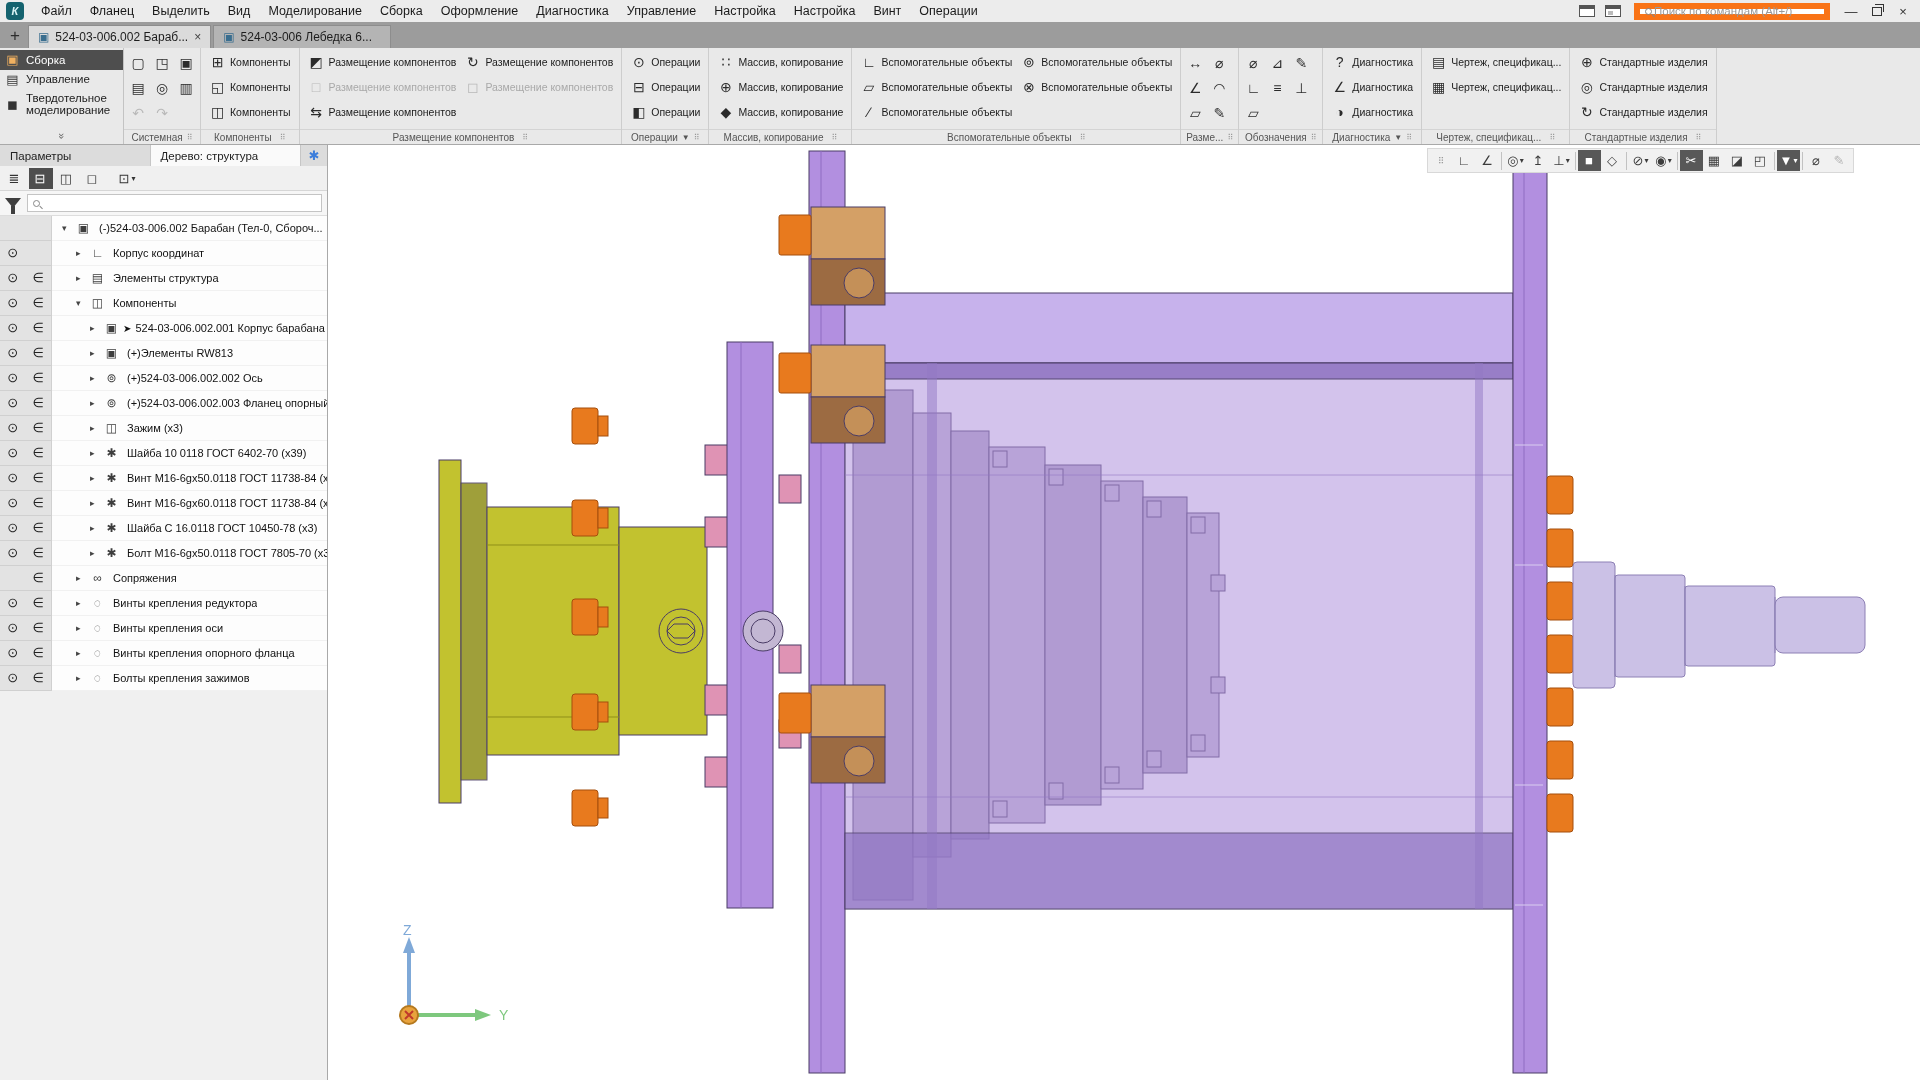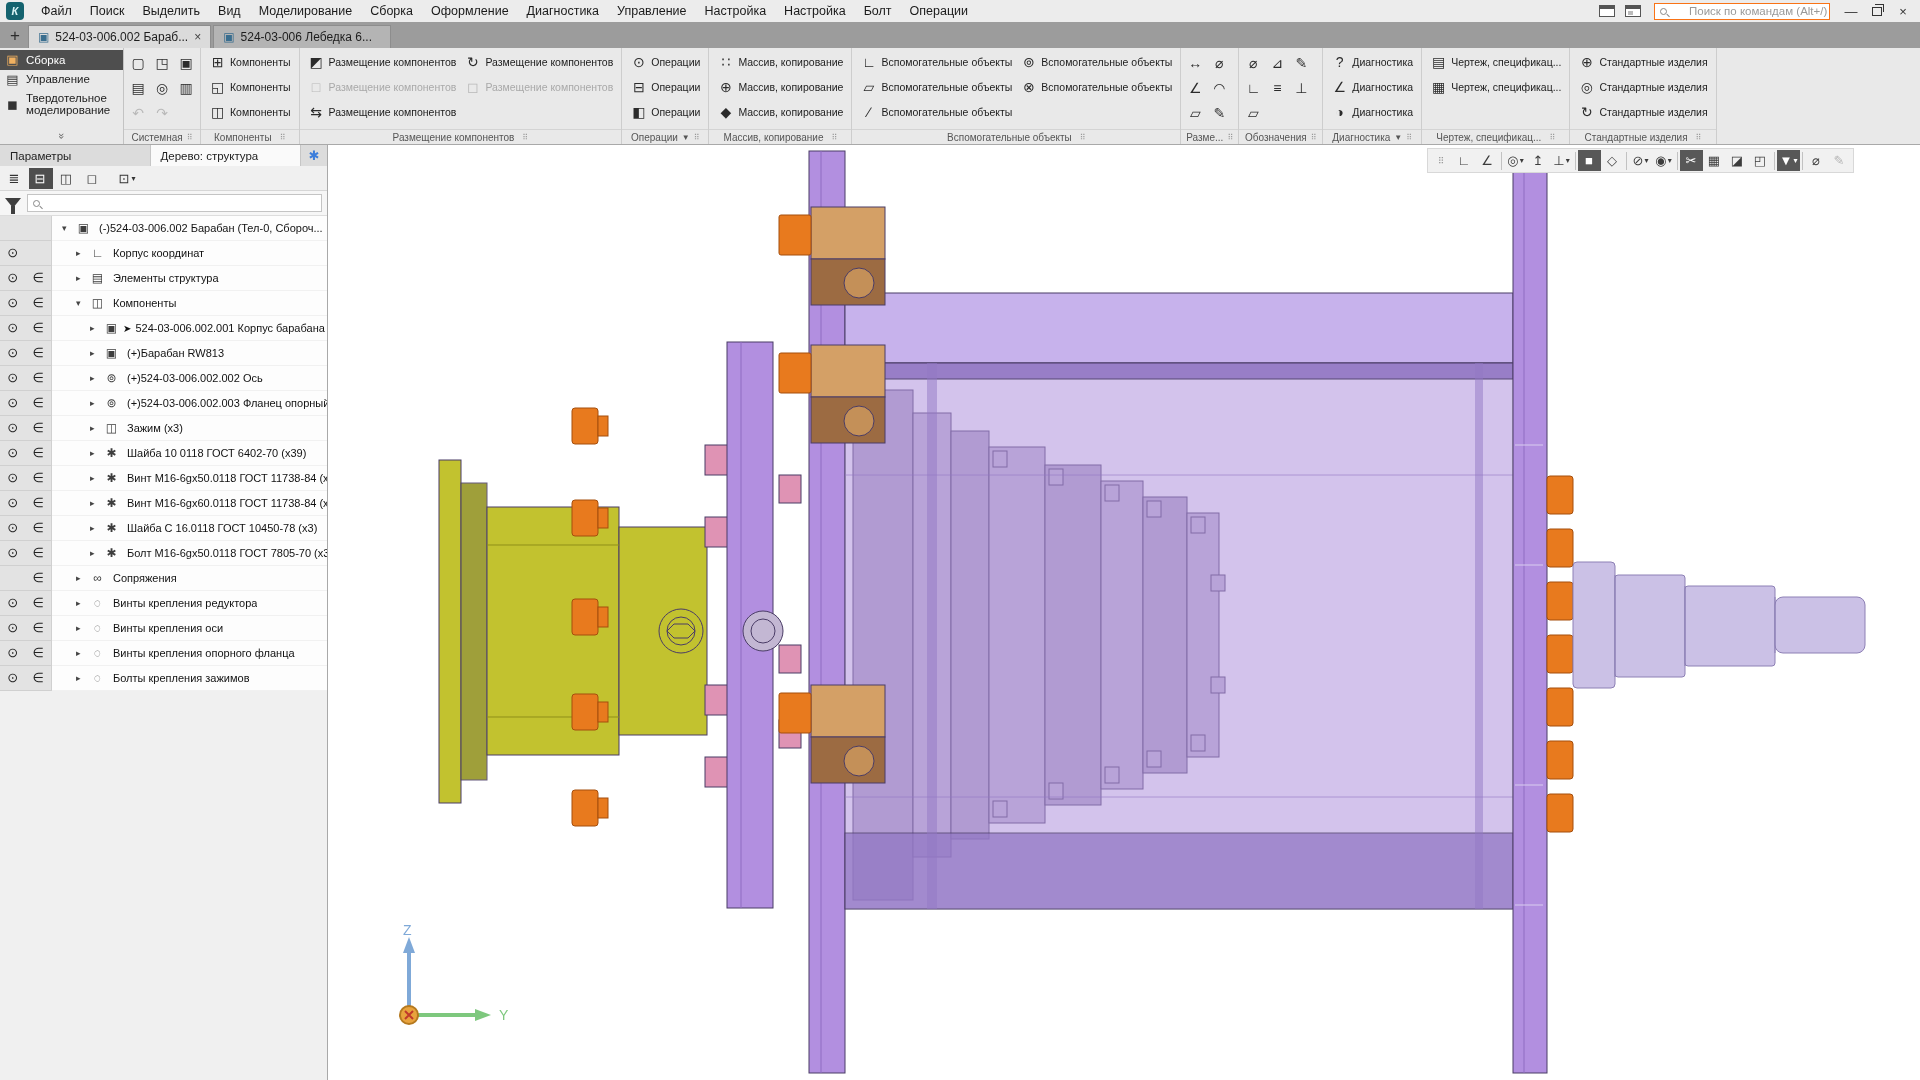--- a/index.html
+++ b/index.html
@@ -8,21 +8,21 @@
   #app{position:relative;width:1920px;height:1080px;overflow:hidden;background:#fff;}
 
   
   .menubar{position:absolute;left:0;top:0;right:0;height:22px;background:#ececec;display:flex;align-items:center;font-size:12.5px;color:#1a1a1a;padding:0 4px;}
   .appicon{width:18px;height:18px;border-radius:4px;background:#14626e;color:#d8f2f4;display:flex;align-items:center;justify-content:center;font-size:11px;font-weight:bold;font-style:italic;margin:0 8px 0 2px;flex:0 0 auto;}
   .menu-item{padding:2px 9px;white-space:nowrap;cursor:default;}
   .menubar .spacer{flex:1;}
   .mini-win{width:16px;height:12px;border:1px solid #555;position:relative;margin:0 5px;background:#fff;}
   .mini-win::before{content:"";position:absolute;left:0;right:0;top:0;height:3px;background:#555;}
   .mini-win.alt::after{content:"";position:absolute;left:2px;top:5px;bottom:1px;width:5px;background:#bbb;}
-  .cmd-search{display:flex;align-items:center;gap:20px;border:1px solid #f97316;background:#fff;height:17px;width:176px;margin:0 8px;padding:0 5px;}
+  .cmd-search{display:flex;align-items:center;gap:0;border:6px solid #f97316;background:#fff;height:17px;width:196px;margin:0 8px;padding:0 5px;}
   .mag{width:7px;height:7px;border:1.4px solid #888;border-radius:50%;position:relative;flex:0 0 auto;}
   .mag::after{content:"";position:absolute;width:4px;height:1.4px;background:#888;transform:rotate(45deg);left:5px;top:6px;}
   .cmd-search input{border:0;outline:0;flex:1;font-size:11.5px;font-family:inherit;background:transparent;color:#444;}
   .cmd-search input::placeholder{color:#999;}
   .winbtn{width:26px;text-align:center;font-size:13px;color:#333;padding:1px 0;}
   .restore-box{width:10px;height:9px;border:1px solid #333;position:relative;display:inline-block;}
   .restore-box::after{content:"";position:absolute;left:2px;top:-4px;width:8px;height:7px;border:1px solid #333;border-bottom:0;border-left:0;}
 
   
   .tabbar{position:absolute;left:0;top:22px;right:0;height:26px;background:#9c9c9c;display:flex;align-items:flex-end;padding-left:2px;}
@@ -101,31 +101,31 @@
 </head>
 <body>
 
 <div id="app">
 
   <div class="menubar">
     <div class="appicon">К</div>
     <div style="display:flex;">
 
     <div class="menu-item">Файл</div>
-        <div class="menu-item">Поиск</div>
+        <div class="menu-item">Фланец</div>
         <div class="menu-item">Выделить</div>
         <div class="menu-item">Вид</div>
         <div class="menu-item">Моделирование</div>
         <div class="menu-item">Сборка</div>
         <div class="menu-item">Оформление</div>
         <div class="menu-item">Диагностика</div>
         <div class="menu-item">Управление</div>
         <div class="menu-item">Настройка</div>
         <div class="menu-item">Настройка</div>
-        <div class="menu-item">Болт</div>
+        <div class="menu-item">Винт</div>
         <div class="menu-item">Операции</div>
       </div>
     <div class="spacer"></div>
     <div class="mini-win"></div>
     <div class="mini-win alt"></div>
     <div class="cmd-search">
       <span class="mag"></span>
       <input type="text" placeholder="Поиск по командам (Alt+/)" style="">
     </div>
     <div class="winbtn">—</div>
@@ -642,21 +642,21 @@
 
           <div class="trow">
             <div class="gutter">
               <span>⊙</span>
               <span>∈</span>
             </div>
             <div class="trow-main" data-depth="2">
               <span class="t-arrow">▸</span>
               <span class="t-icon">▣</span>
               <span class="t-pin"></span>
-              <span class="t-label">(+)Барабан RW813</span>
+              <span class="t-label">(+)Элементы RW813</span>
             </div>
           </div>
 
           <div class="trow">
             <div class="gutter">
               <span>⊙</span>
               <span>∈</span>
             </div>
             <div class="trow-main" data-depth="2">
               <span class="t-arrow">▸</span>

